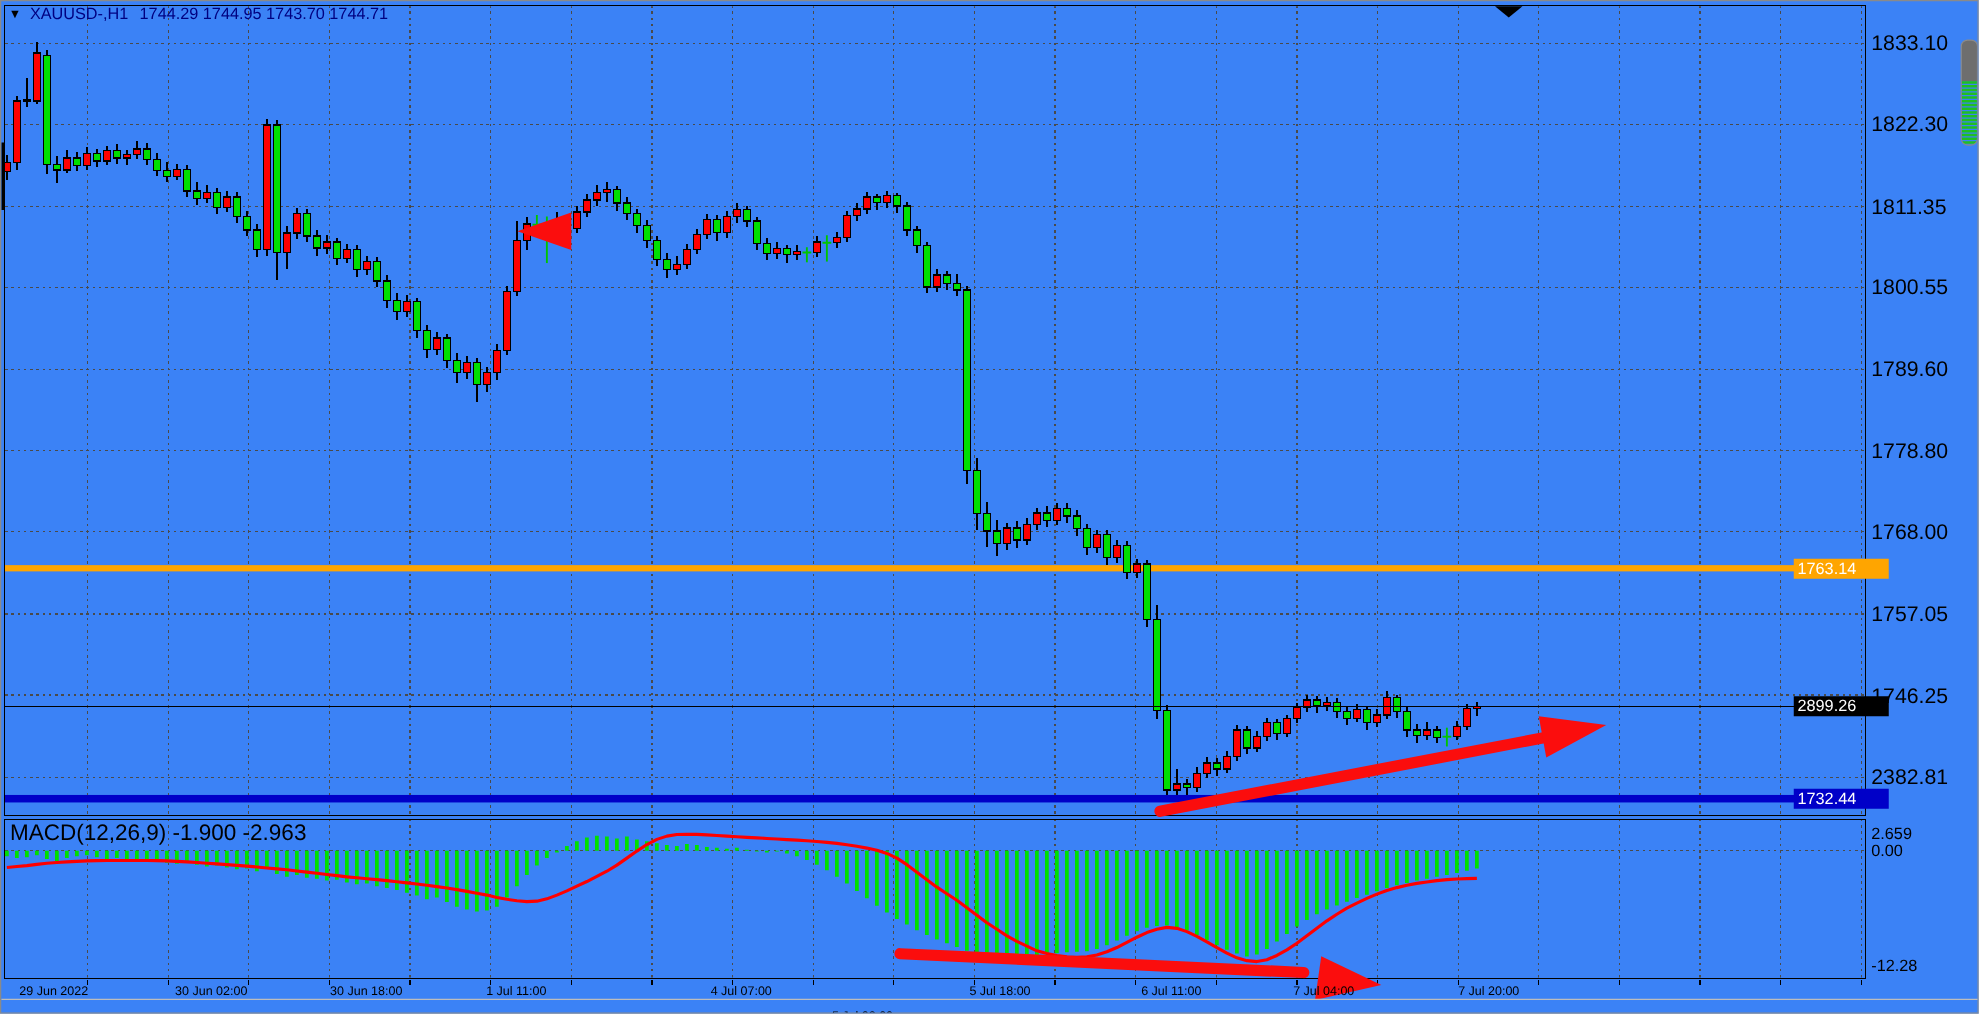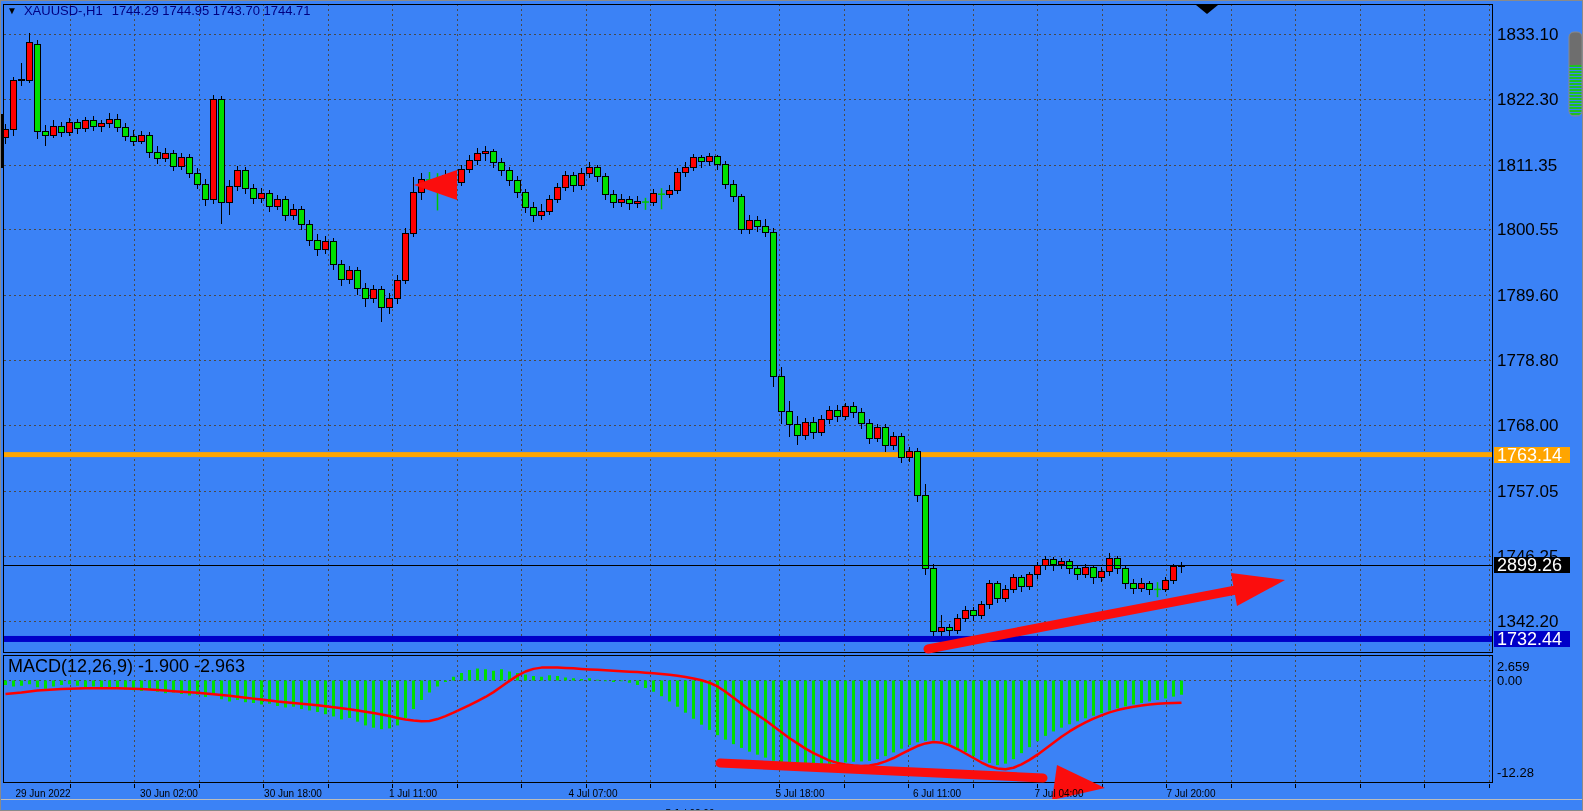--- a/index.html
+++ b/index.html
@@ -7,21 +7,21 @@
     position:relative;width:1583px;height:811px;background:#3b82f6;
     font-family:"Liberation Sans", sans-serif;overflow:hidden;
     border:1px solid #8a8a8a;box-sizing:border-box;
   }
   #plot{position:absolute;left:0;top:0;width:1583px;height:811px;}
   .titlebar{position:absolute;left:6px;top:2px;height:16px;line-height:16px;font-size:13px;color:#000080;white-space:nowrap;}
   .titlebar .tri{color:#000000;font-size:10px;margin-right:7px;vertical-align:1px;}
   .titlebar .ohlc{margin-left:9px;}
   .macdlabel{position:absolute;left:7px;top:657px;height:16px;line-height:16px;font-size:18px;color:#000000;white-space:nowrap;}
   .axlabel{position:absolute;left:1496px;font-size:17px;height:15px;line-height:15px;color:#000;white-space:nowrap;}
-  .badge{position:absolute;left:1493px;width:76px;height:16px;line-height:16px;font-size:18px;color:#fff;padding-left:3px;box-sizing:border-box;white-space:nowrap;}
+  .badge{position:absolute;left:1434px;width:76px;height:16px;line-height:16px;font-size:13px;color:#fff;padding-left:3px;box-sizing:border-box;white-space:nowrap;}
   .tlabel{position:absolute;top:786px;font-size:10px;height:14px;line-height:14px;color:#000;white-space:nowrap;transform:translateX(-50%);}
   .mlabel{position:absolute;left:1496px;font-size:13px;height:14px;line-height:14px;color:#000;white-space:nowrap;}
   .botline{position:absolute;left:0;top:798px;width:1583px;height:1px;background:#bdbdbd;}
 </style>
 </head>
 <body>
 
 <div id="win">
   <svg id="plot" viewBox="0 0 1583 811">
       <defs>
@@ -612,21 +612,21 @@
   <div id="labels">
       <div class="axlabel" style="top: 26px;">1833.10</div>
       <div class="axlabel" style="top: 90.854px;">1822.30</div>
       <div class="axlabel" style="top: 156.609px;">1811.35</div>
       <div class="axlabel" style="top: 221.463px;">1800.55</div>
       <div class="axlabel" style="top: 287.217px;">1789.60</div>
       <div class="axlabel" style="top: 352.071px;">1778.80</div>
       <div class="axlabel" style="top: 416.925px;">1768.00</div>
       <div class="axlabel" style="top: 482.68px;">1757.05</div>
       <div class="axlabel" style="top: 547.534px;">1746.25</div>
-      <div class="axlabel" style="top: 613.289px;">1342.20</div>
+      <div class="axlabel" style="top: 613.289px;">2382.81</div>
       <div class="badge" style="top: 445.61px; background: rgb(255, 165, 0); color: rgb(255, 255, 255);">1763.14</div>
       <div class="badge" style="top: 556.282px; background: rgb(0, 0, 0); color: rgb(255, 255, 255);">2899.26</div>
       <div class="badge" style="top: 629.963px; background: rgb(0, 0, 200); color: rgb(255, 255, 255);">1732.44</div>
       <div class="mlabel" style="top: 659px;">2.659</div>
       <div class="mlabel" style="top: 673px;">0.00</div>
       <div class="mlabel" style="top: 765px;">-12.28</div>
       <div class="tlabel" style="left: 42px;">29 Jun 2022</div>
       <div class="tlabel" style="left: 168px;">30 Jun 02:00</div>
       <div class="tlabel" style="left: 292px;">30 Jun 18:00</div>
       <div class="tlabel" style="left: 412px;">1 Jul 11:00</div>

